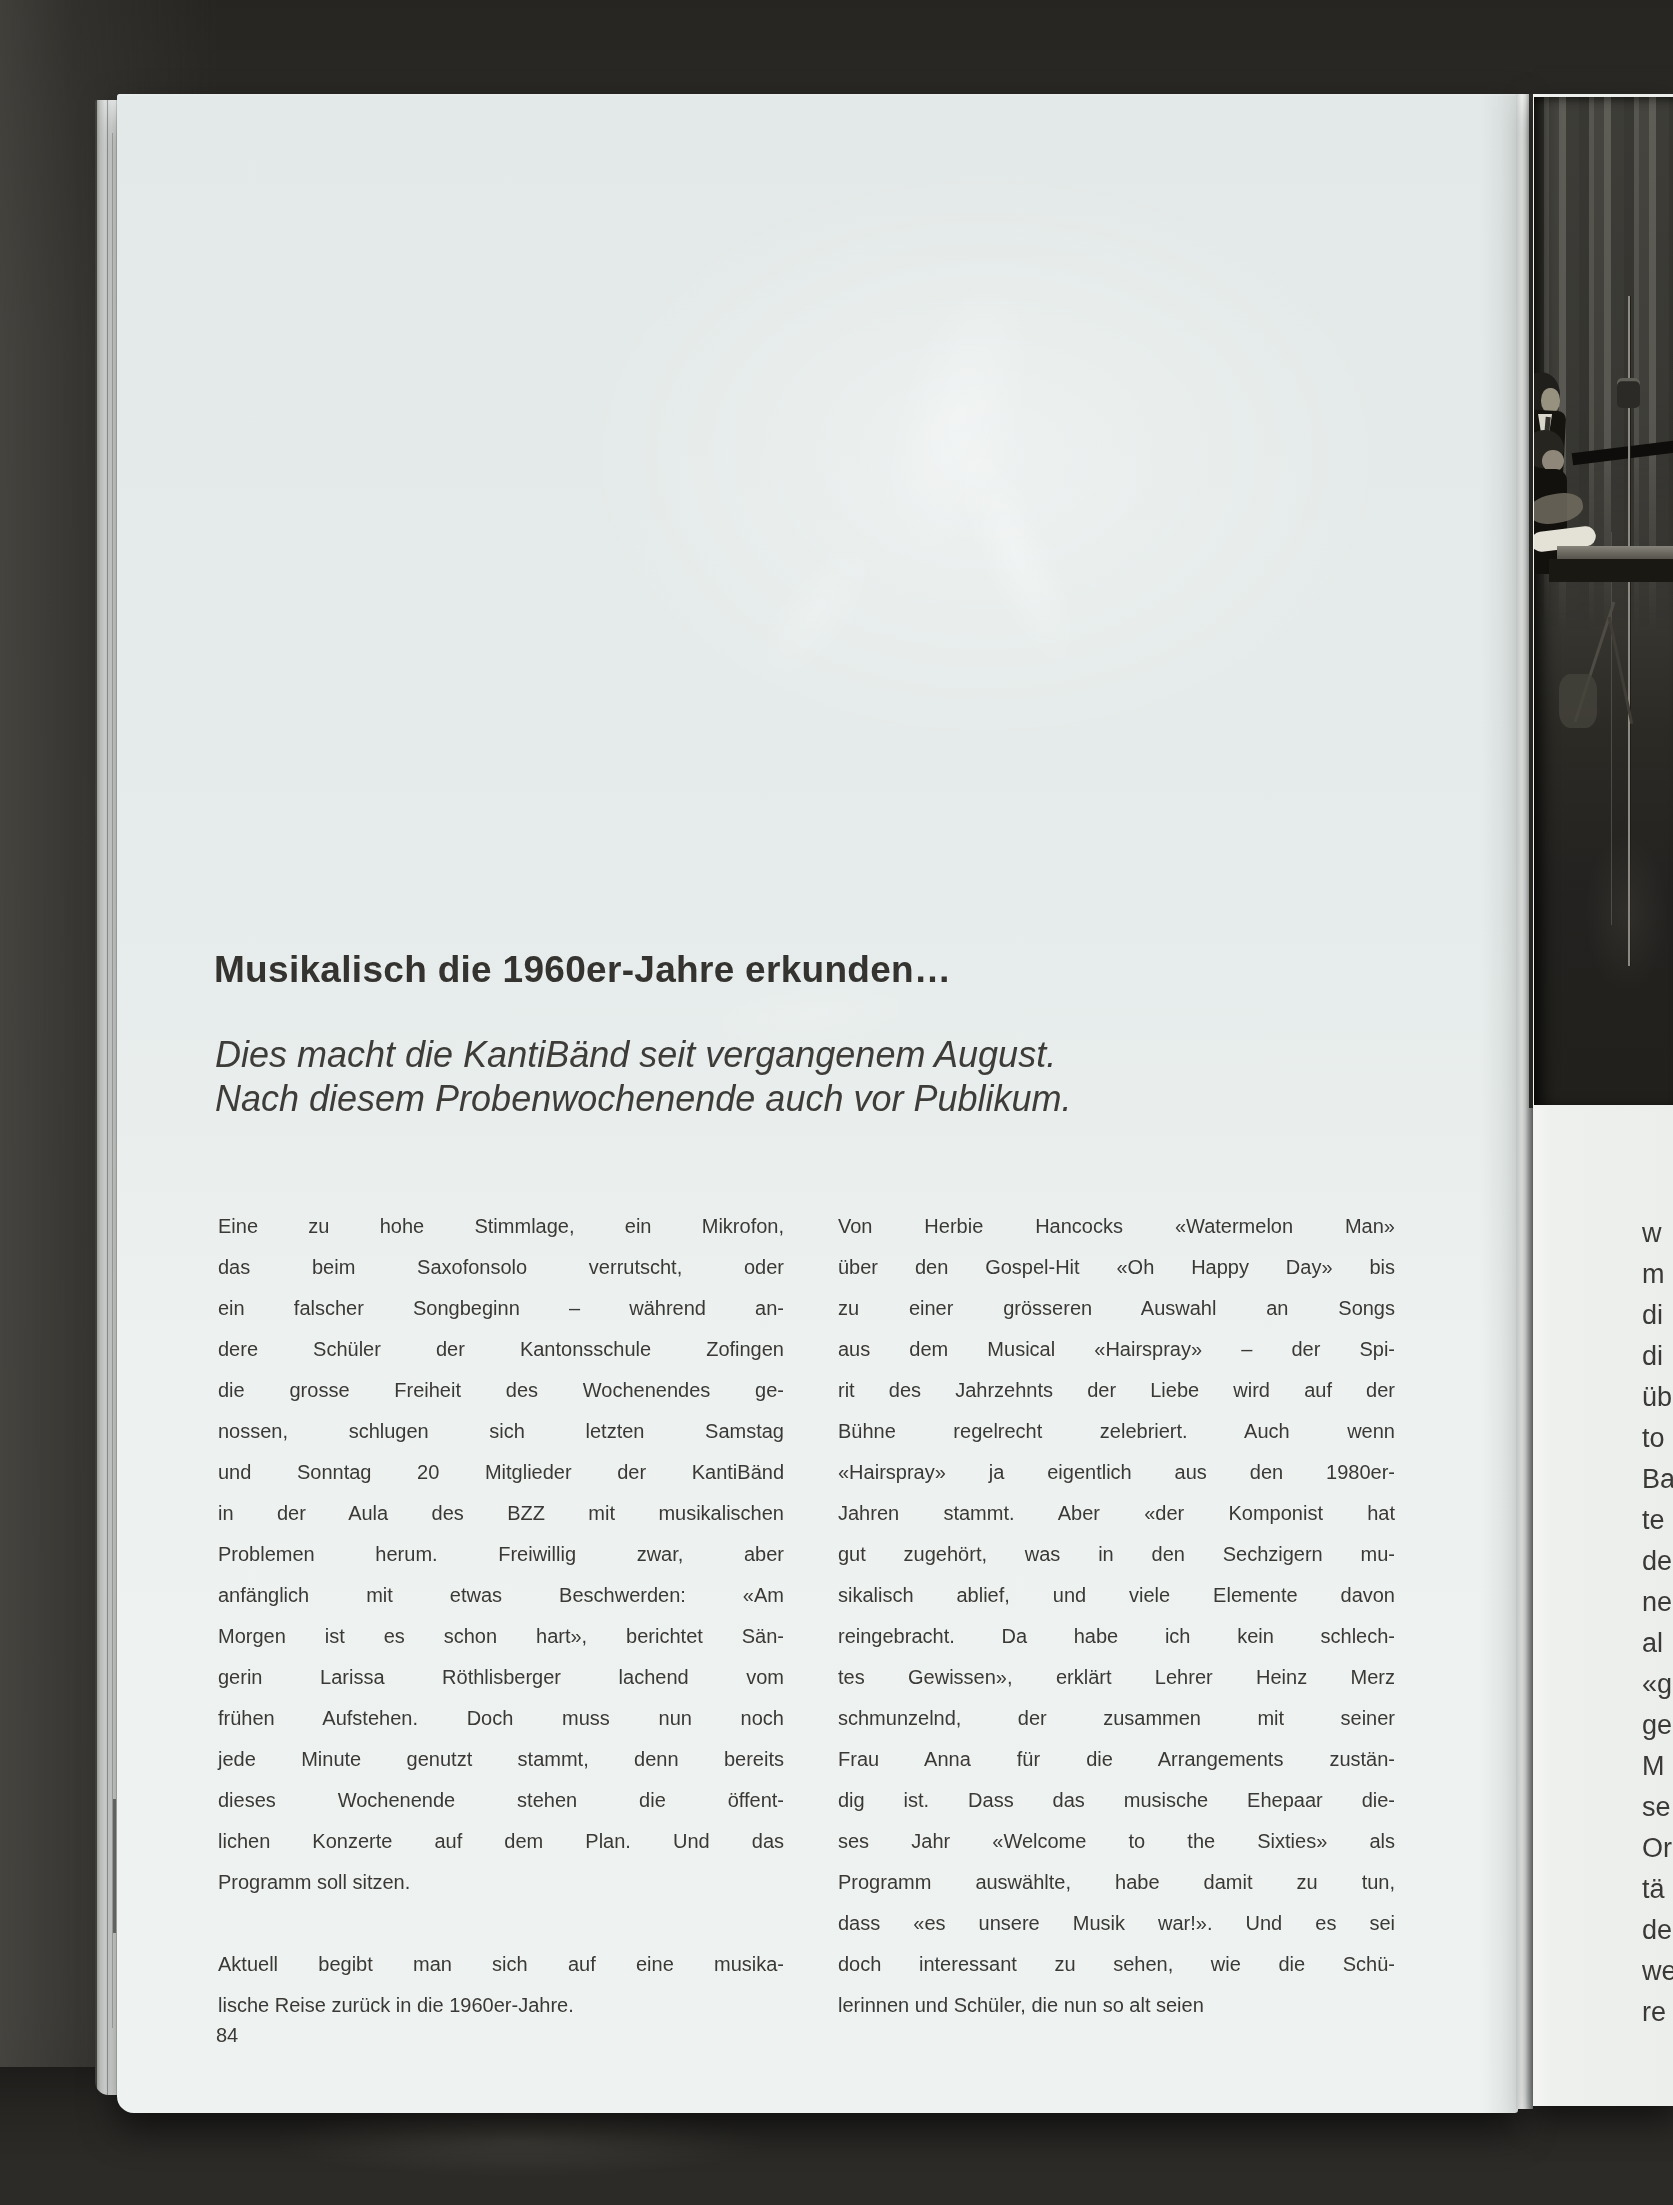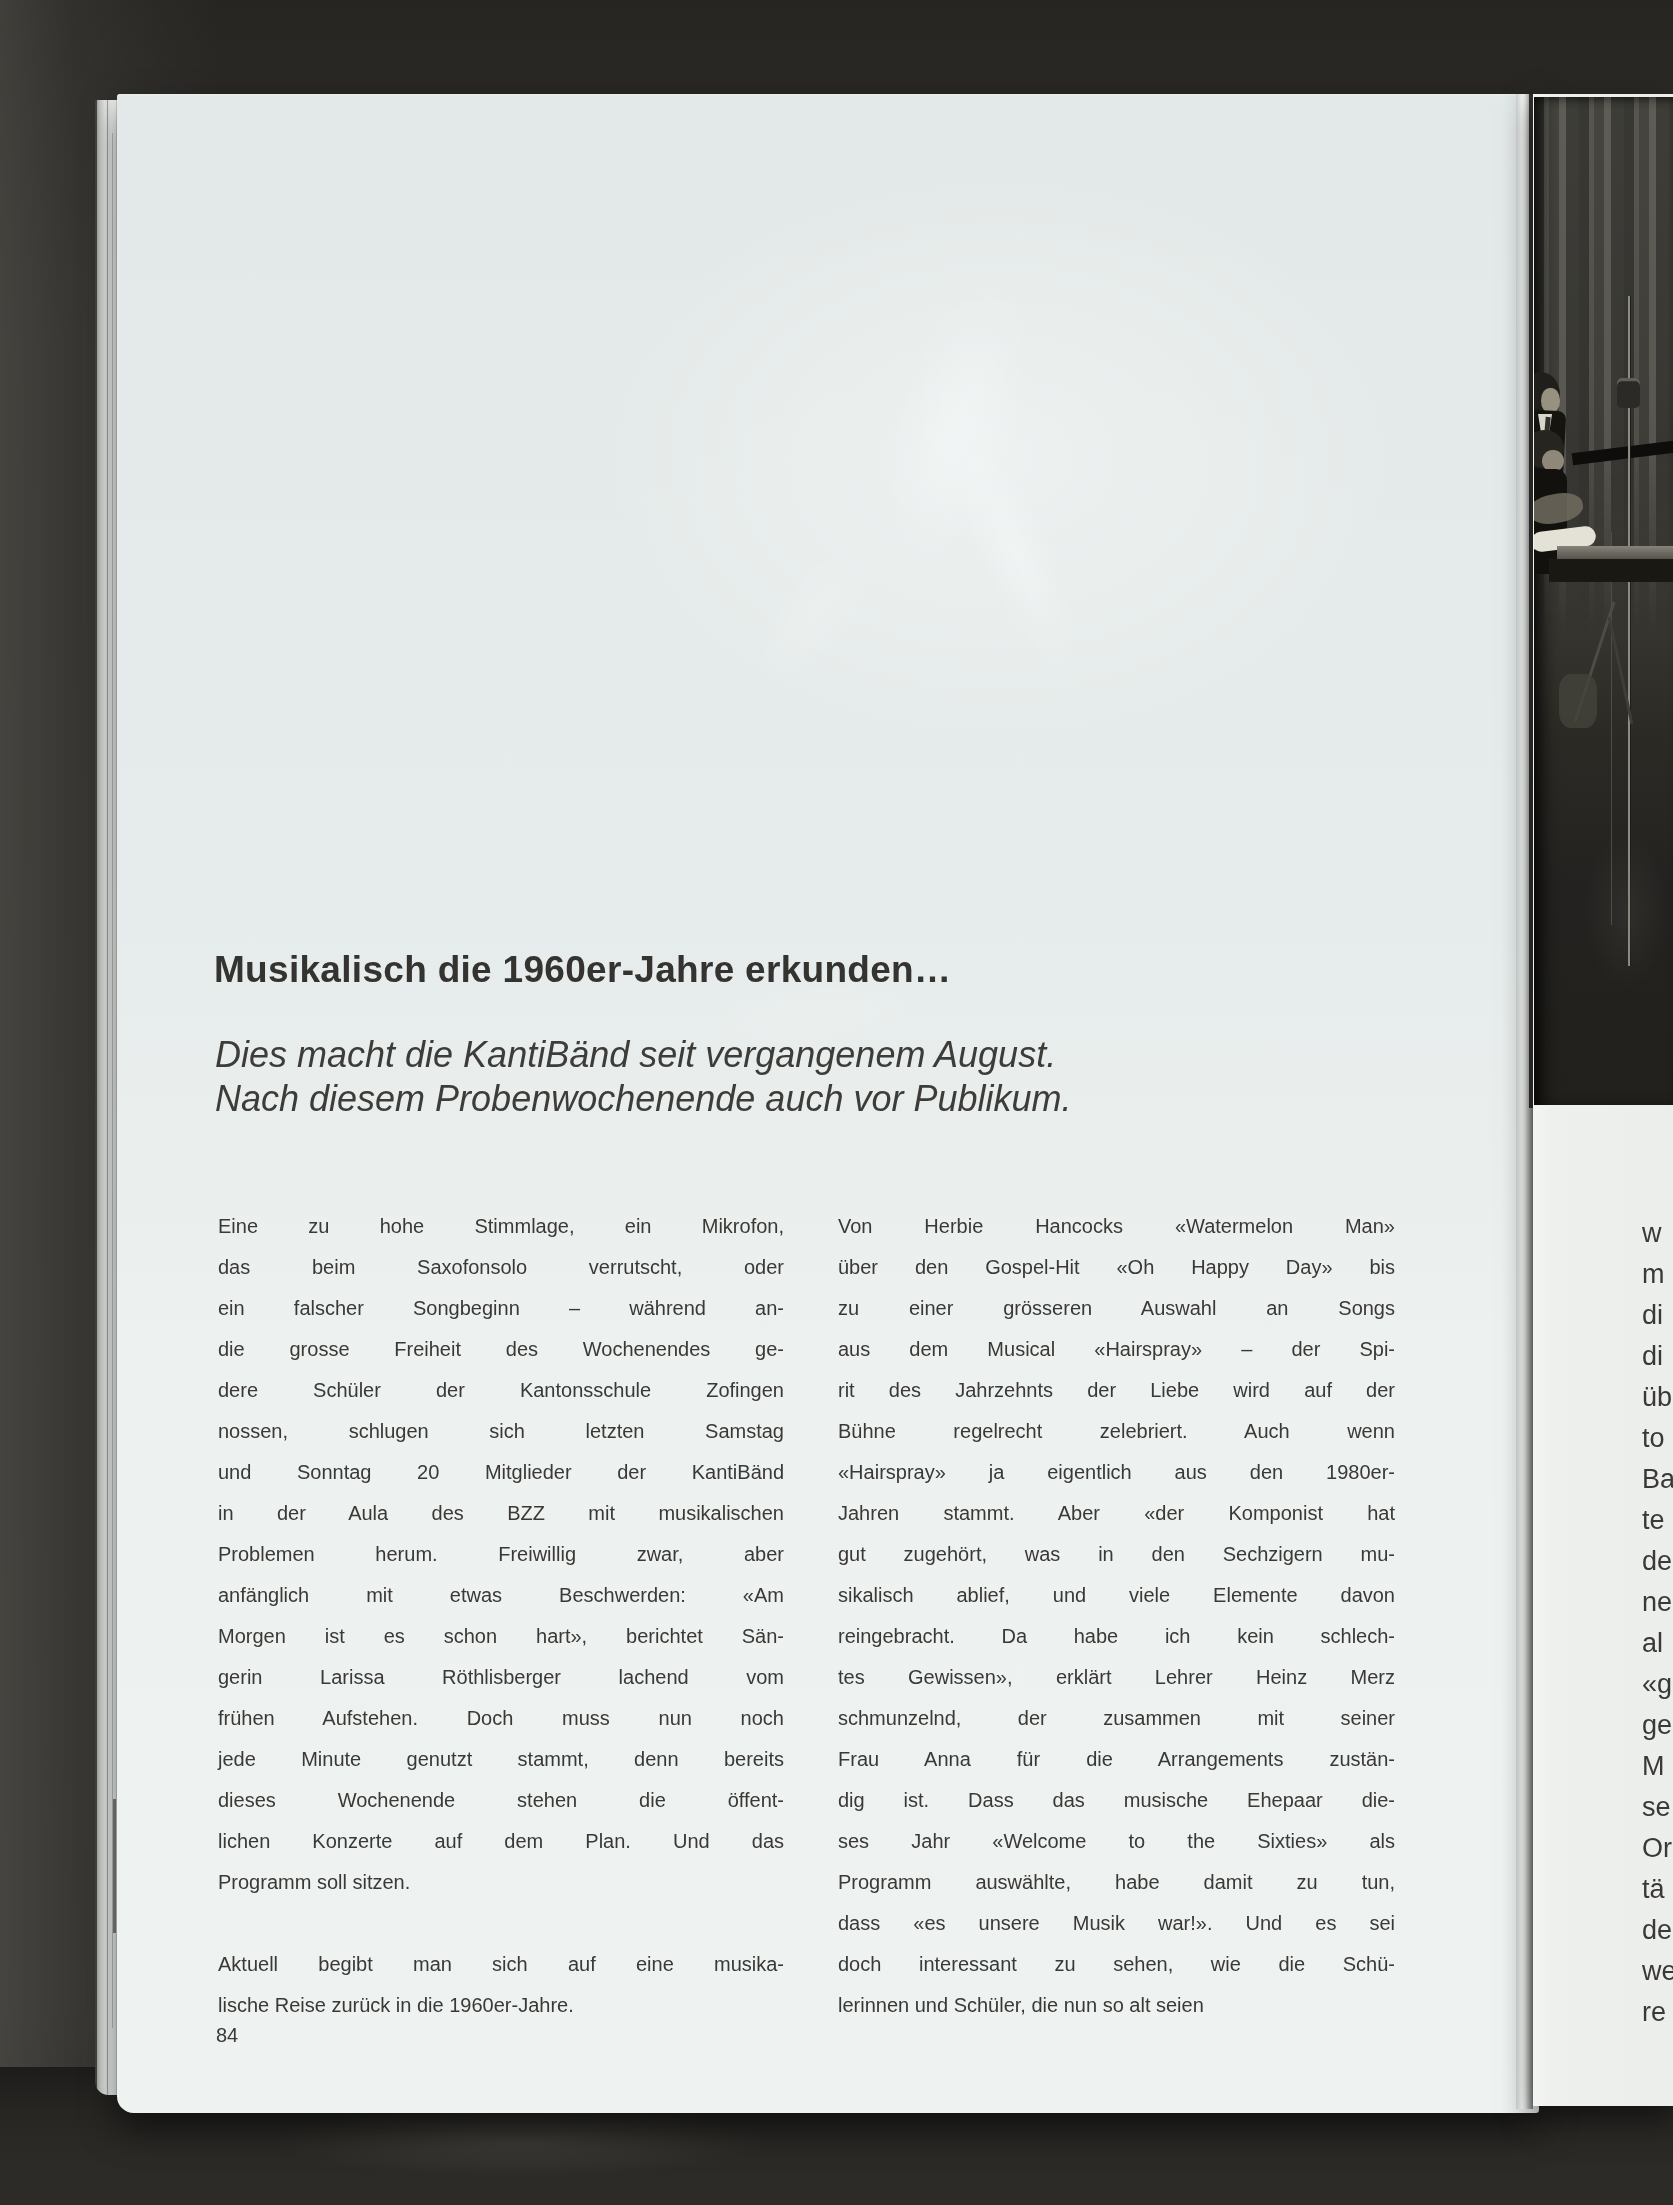--- a/index.html
+++ b/index.html
@@ -33,21 +33,20 @@
 
   
   .main-page{
     position:absolute;left:117px;top:94px;width:1401px;height:2019px;
     background:
       linear-gradient(270deg, rgba(170,176,173,.28) 0px, rgba(0,0,0,0) 38px),
       radial-gradient(ellipse 586px 418px at 62% 18%, rgba(255,255,255,.35), rgba(0,0,0,0) 70%),
       linear-gradient(180deg,#e3e9e8 0px,#e6eceb 820px,#eaefee 1080px,#edf1ef 1255px,#eef2f0 2019px);
     border-radius:2.5px 1.7px 3.3px 16.7px;
     box-shadow: 0 16.7px 35px rgba(0,0,0,.55), 0 1.7px 0 rgba(255,255,255,.18) inset;
-    padding-left: 21px;
   }
   .ghost{position:absolute;background:radial-gradient(ellipse at center, rgba(255,255,255,.6), rgba(255,255,255,0) 70%);opacity:.45;}
   .ghost.g1{left:778px;top:176px;width:126px;height:301px;transform:rotate(16deg);}
   .ghost.g2{left:862px;top:335px;width:75px;height:251px;transform:rotate(-24deg);}
   .ghost.g3{left:661px;top:435px;width:75px;height:167px;transform:rotate(38deg);opacity:.3;}
   .ghost.g4{left:586px;top:887px;width:218px;height:67px;transform:rotate(-6deg);opacity:.22;}
 
   .title{
     position:absolute;left:97px;top:855px;margin:0;
     font-size:37px;font-weight:bold;color:#343330;letter-spacing:0.3px;
@@ -143,22 +142,22 @@
   <div class="standfirst">
     <div>Dies macht die KantiBänd seit vergangenem August.</div>
     <div>Nach diesem Probenwochenende auch vor Publikum.</div>
   </div>
 
   <div class="col col-left">
     <div class="para">
         <div class="tline just">Eine zu hohe Stimmlage, ein Mikrofon,</div>
         <div class="tline just">das beim Saxofonsolo verrutscht, oder</div>
         <div class="tline just">ein falscher Songbeginn – während an-</div>
+        <div class="tline just">dere Schüler der Kantonsschule Zofingen</div>
         <div class="tline just">die grosse Freiheit des Wochenendes ge-</div>
-        <div class="tline just">dere Schüler der Kantonsschule Zofingen</div>
         <div class="tline just">nossen, schlugen sich letzten Samstag</div>
         <div class="tline just">und Sonntag 20 Mitglieder der KantiBänd</div>
         <div class="tline just">in der Aula des BZZ mit musikalischen</div>
         <div class="tline just">Problemen herum. Freiwillig zwar, aber</div>
         <div class="tline just">anfänglich mit etwas Beschwerden: «Am</div>
         <div class="tline just">Morgen ist es schon hart», berichtet Sän-</div>
         <div class="tline just">gerin Larissa Röthlisberger lachend vom</div>
         <div class="tline just">frühen Aufstehen. Doch muss nun noch</div>
         <div class="tline just">jede Minute genutzt stammt, denn bereits</div>
         <div class="tline just">dieses Wochenende stehen die öffent-</div>

